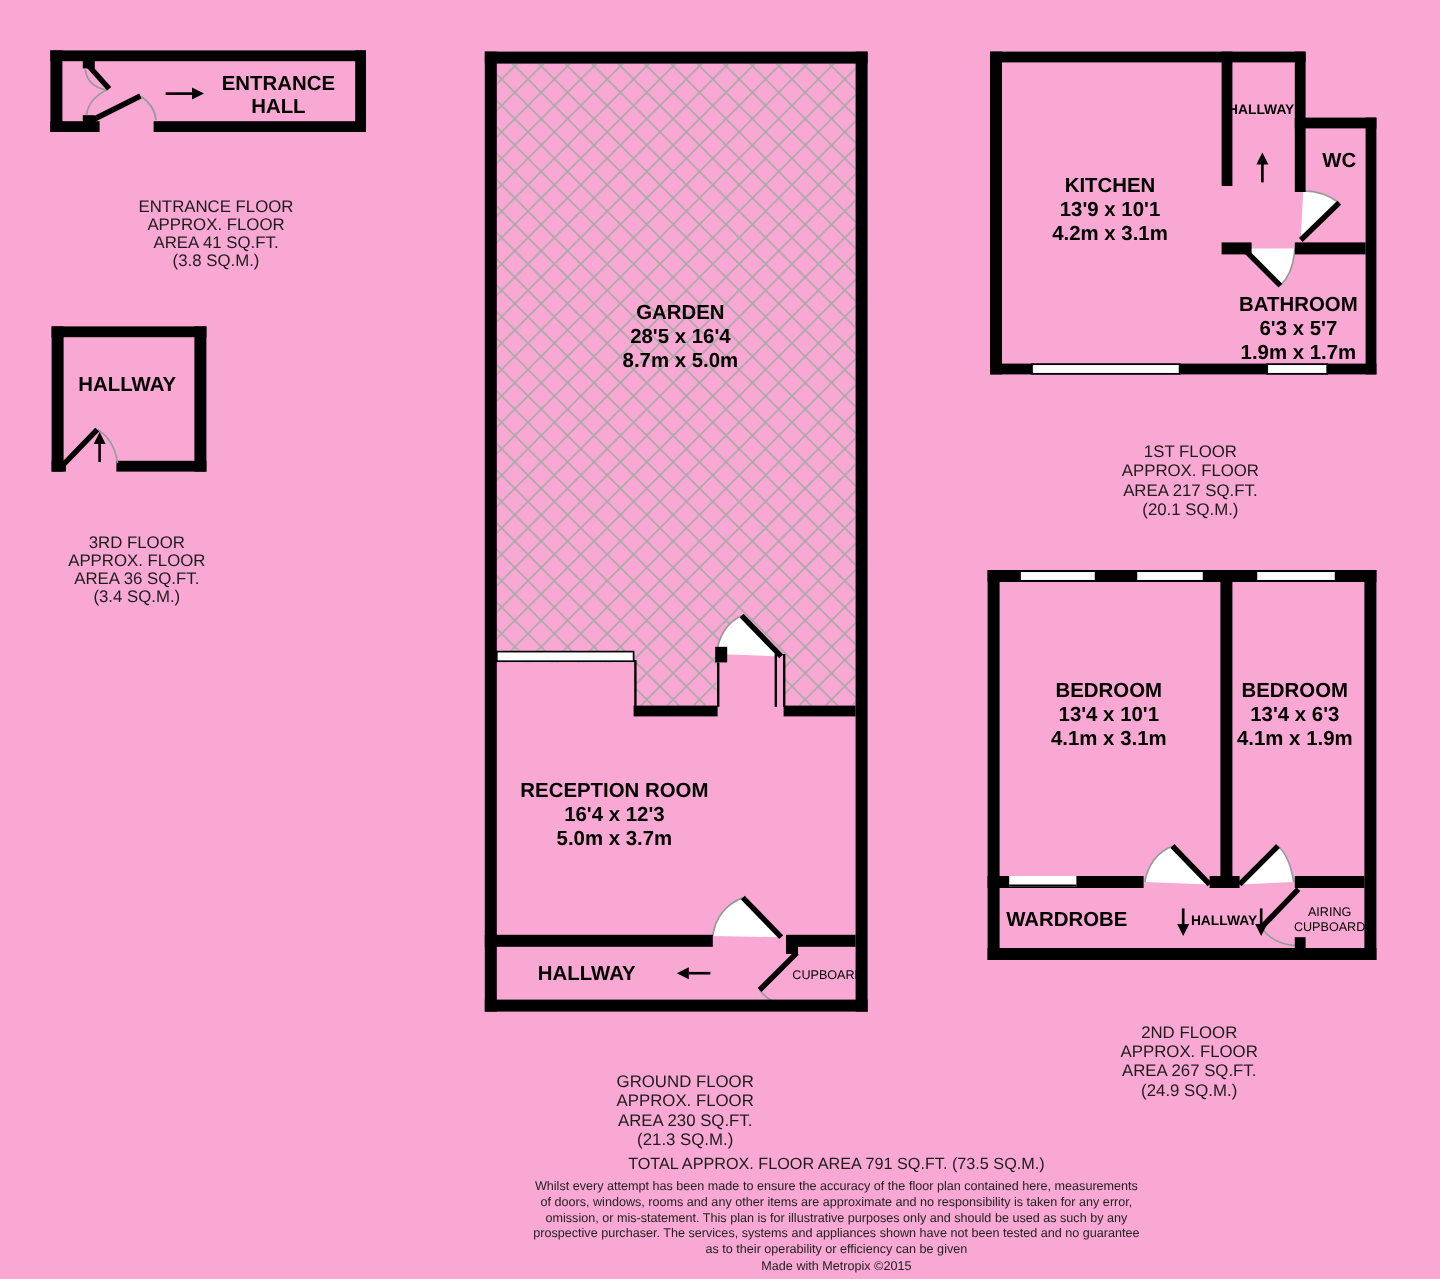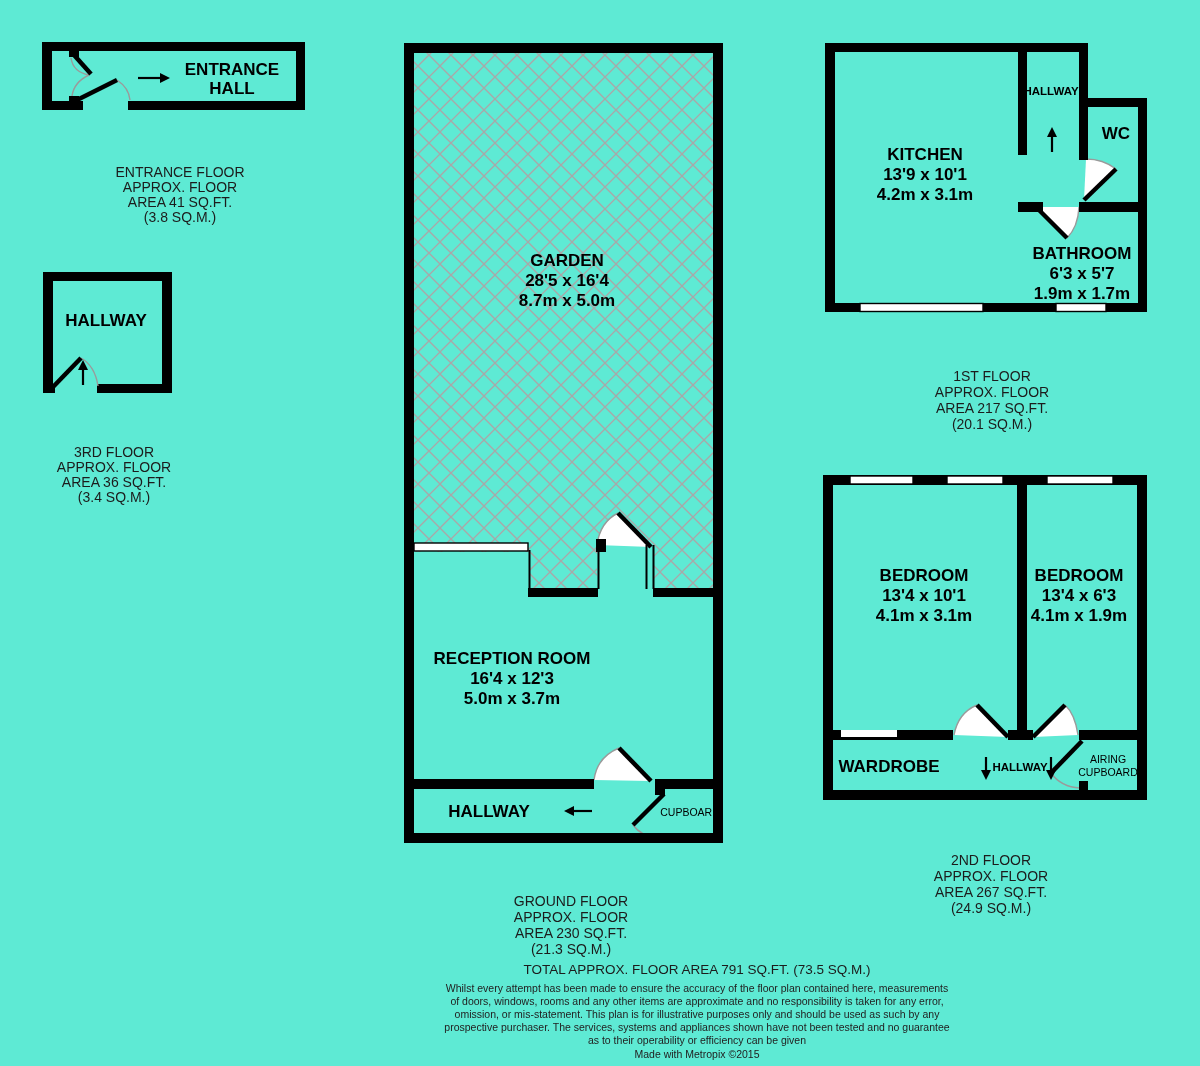--- a/index.html
+++ b/index.html
@@ -1,16 +1,16 @@
 <!DOCTYPE html>
 <html><head>
 <meta charset="utf-8">
 <style>
   html,body{margin:0;padding:0;background:#ffffff;}
-  .plan{position:relative;width:1200px;height:1066px;background:#5eead4;
+  .plan{position:relative;width:1200px;height:1066px;background:#f9a8d4;
         font-family:"Liberation Sans",sans-serif;overflow:hidden;}
   .plan svg{position:absolute;left:0;top:0;}
   .w{fill:#000000;}
   .thin{stroke:#000000;stroke-width:2;fill:none;}
   .leaf{stroke:#000000;stroke-width:4.5;fill:none;}
   .arc{stroke:#9a9a9a;stroke-width:1.4;fill:none;}
   .sector{fill:#ffffff;stroke:none;}
   .win{fill:#ffffff;stroke:#000000;stroke-width:1.4;}
   .arrow-line{stroke:#000000;stroke-width:2.2;fill:none;}
   .arrow-head{fill:#000000;}

